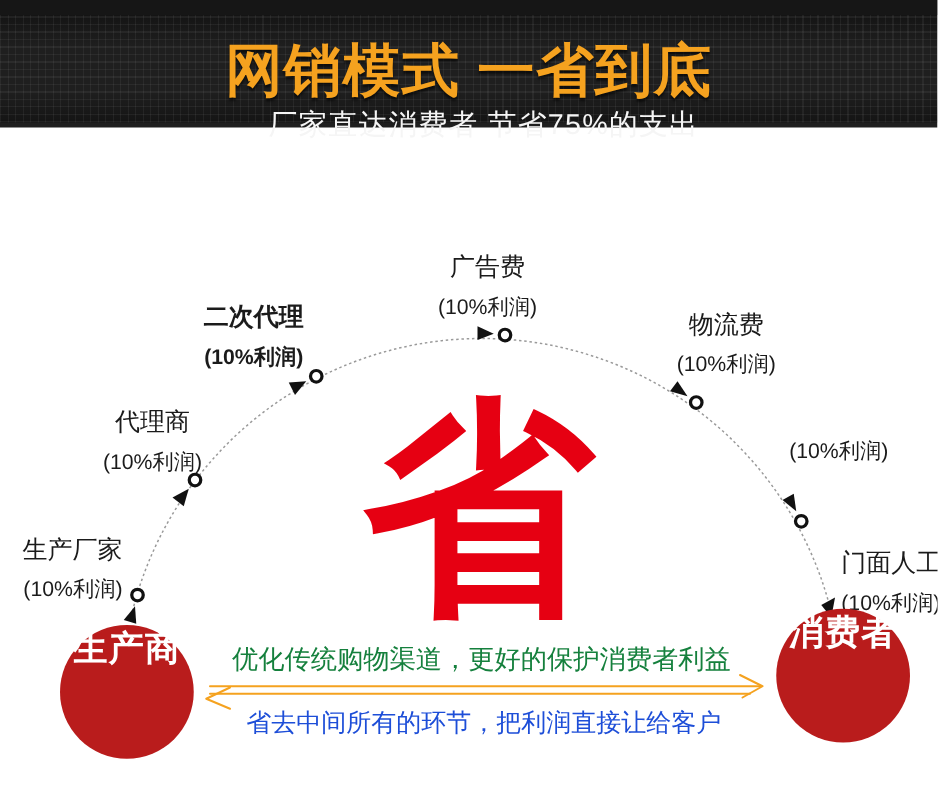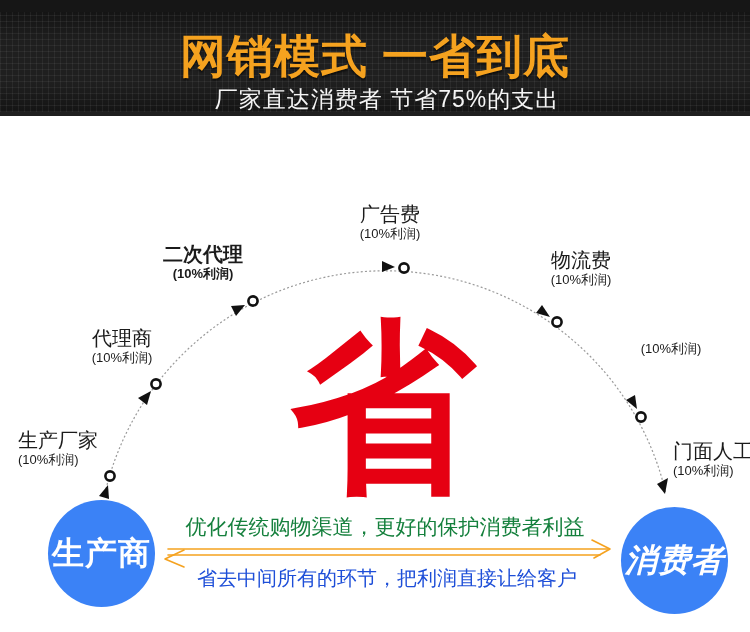--- a/index.html
+++ b/index.html
@@ -9,21 +9,21 @@
   }
   .canvas {
     position:relative;
     width:750px; height:632px;
     background:#fff;
     overflow:hidden;
   }
 
   
   .banner {
-    position:absolute; left:0; top:0; width:750px; height:116px;
+    position:absolute; left:0; top:0; width:750px; height:102px;
     background:#1f1f1f;
   }
   .banner::before {
     content:""; position:absolute; left:0; top:0; width:100%; height:12px;
     background:#161616;
   }
   .banner-grid {
     position:absolute; left:0; top:12px; right:0; bottom:4px;
     background-image:
       repeating-linear-gradient(0deg, rgba(255,255,255,.055) 0 1px, transparent 1px 6px),
@@ -46,45 +46,45 @@
   }
 
   
   .diagram-svg { position:absolute; left:0; top:0; width:750px; height:632px; }
 
   
   .stage {
     position:absolute; text-align:center; color:#1b1b1b; white-space:nowrap;
   }
   .stage-name  { font-size:20px; line-height:1.1; }
-  .stage-profit{ font-size:13px; line-height:1.1; margin-top:2px; }
-  .s0 { left:18px;  top:429px; text-align:left; }
+  .stage-profit{ font-size:17px; line-height:1.1; margin-top:12px; }
+  .s0 { left:18px;  top:429px; text-align:right; }
   .s1 { left:122px; top:327px; transform:translateX(-50%); }
   .s2 { left:203px; top:243px; transform:translateX(-50%);font-weight:bold; }
   .s3 { left:390px; top:203px; transform:translateX(-50%); }
   .s4 { left:581px; top:249px; transform:translateX(-50%); }
   .s5 { left:671px; top:340px; transform:translateX(-50%); }
   .s6 { left:673px; top:440px; text-align:left; }
 
   
   .save-char {
     position:absolute; left:283px; top:314px; width:200px; height:190px;
     font-size:185px; line-height:188px; font-weight:bold;
     color:#e60012; text-align:center;
   }
 
   
   .node {
     position:absolute; width:107px; height:107px; border-radius:50%;
-    background:#3b82f6;
-    display:flex; align-items:center; justify-content:center;
-    color:#fff; font-size:32px; font-weight:bold; letter-spacing:1px;
+    background:#b91c1c;
+    display:flex; align-items:flex-start; justify-content:center;
+    color:#fff; font-size:28px; font-weight:bold; letter-spacing:1px;
   }
   .node-producer { left:48px;  top:500px; }
-  .node-consumer { left:621px; top:507px;font-style:italic; }
+  .node-consumer { left:621px; top:487px; }
 
   
   .mid-text-1 {
     position:absolute; left:385px; top:513px; transform:translateX(-50%);
     font-size:21px; color:#15803d; white-space:nowrap;
   }
   .mid-text-2 {
     position:absolute; left:387px; top:565px; transform:translateX(-50%);
     font-size:20px; color:#1d4ed8; white-space:nowrap;
   }

